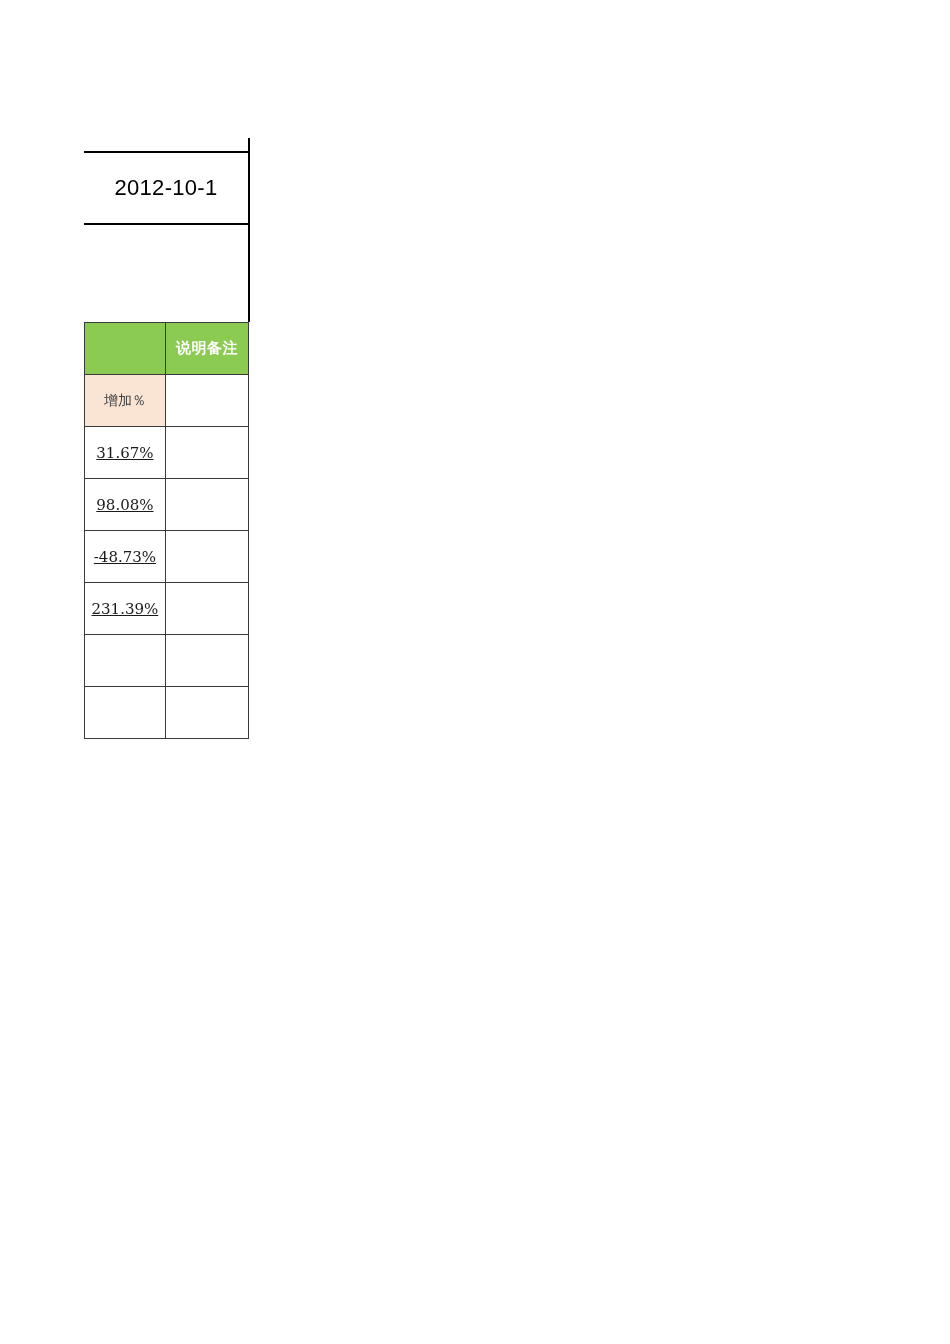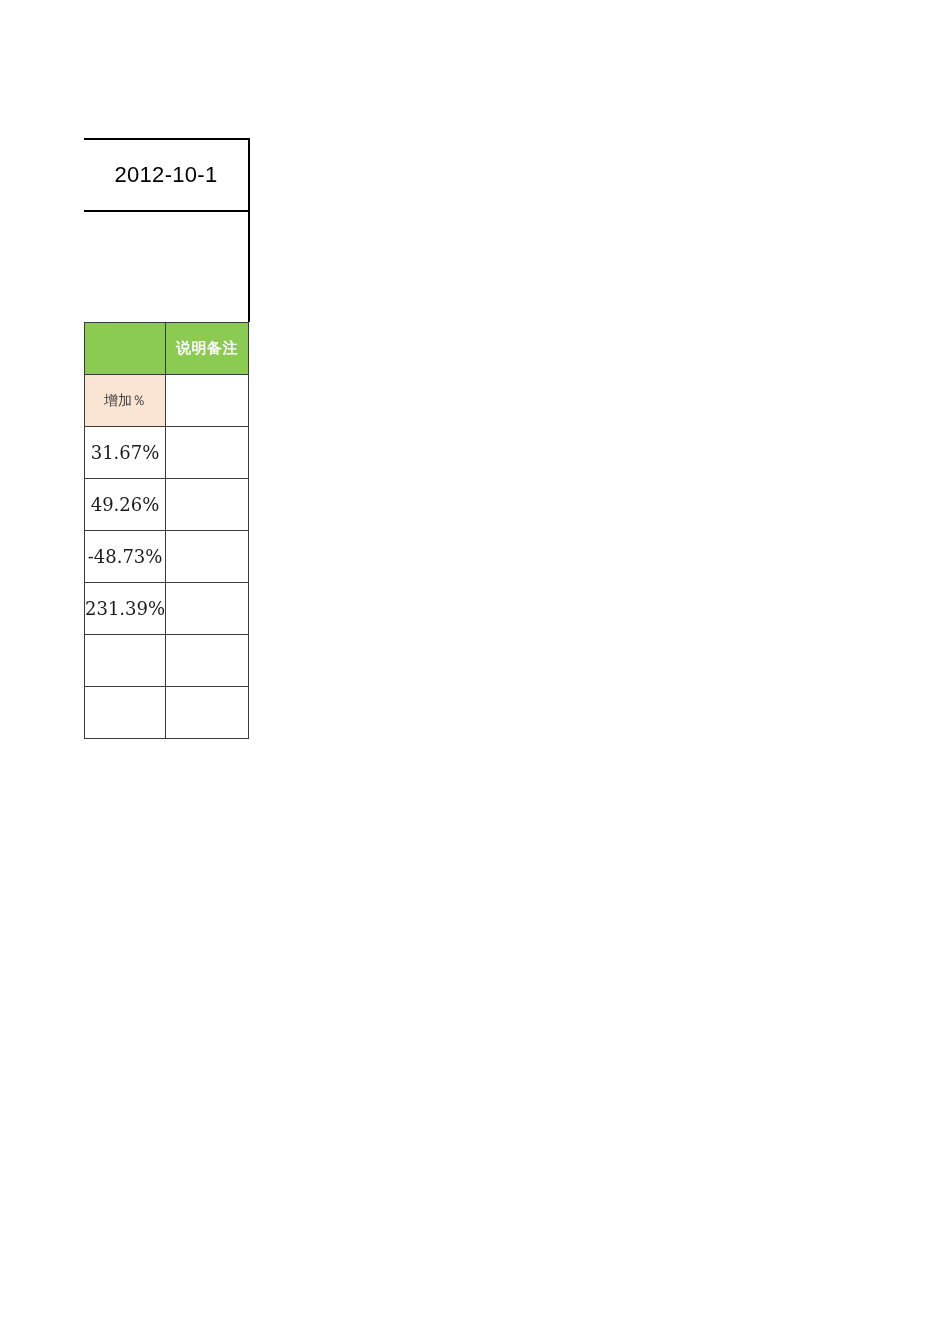--- a/index.html
+++ b/index.html
@@ -27,20 +27,21 @@
   .date-banner {
     width: 164px;
     height: 74px;
     box-sizing: border-box;
     border-top: 2px solid #000000;
     border-bottom: 2px solid #000000;
     display: flex;
     align-items: center;
     justify-content: center;
     background: #ffffff;
+    margin-top: 13px;
   }
   .date-banner .date-text {
     font-family: "Liberation Sans", sans-serif;
     font-size: 22px;
     color: #000000;
     letter-spacing: 0.3px;
     white-space: nowrap;
   }
 
   
@@ -101,22 +102,23 @@
   tr.label-row td.label-cell {
     background: #FAE4D4;
     font-family: "DejaVu Serif", serif;
     font-size: 14px;
     color: #404040;
   }
 
   
   td.value-cell {
     font-family: "DejaVu Serif", serif;
-    font-size: 18px;
+    font-size: 15px;
     color: #1a1a1a;
+    text-decoration: underline;
   }
   td.note-cell { background: #ffffff; }
 </style>
 </head>
 <body>
 
 <div id="sheet-fragment">
 
   <div class="date-banner">
     <span class="date-text">2012-10-1</span>
@@ -140,21 +142,21 @@
       <tr class="label-row">
         <td class="label-cell">增加％</td>
         <td class="note-cell"></td>
       </tr>
 
       <tr>
         <td class="value-cell">31.67%</td>
         <td class="note-cell"></td>
       </tr>
       <tr>
-        <td class="value-cell">49.26%</td>
+        <td class="value-cell">98.08%</td>
         <td class="note-cell"></td>
       </tr>
       <tr>
         <td class="value-cell">-48.73%</td>
         <td class="note-cell"></td>
       </tr>
       <tr>
         <td class="value-cell">231.39%</td>
         <td class="note-cell"></td>
       </tr>

